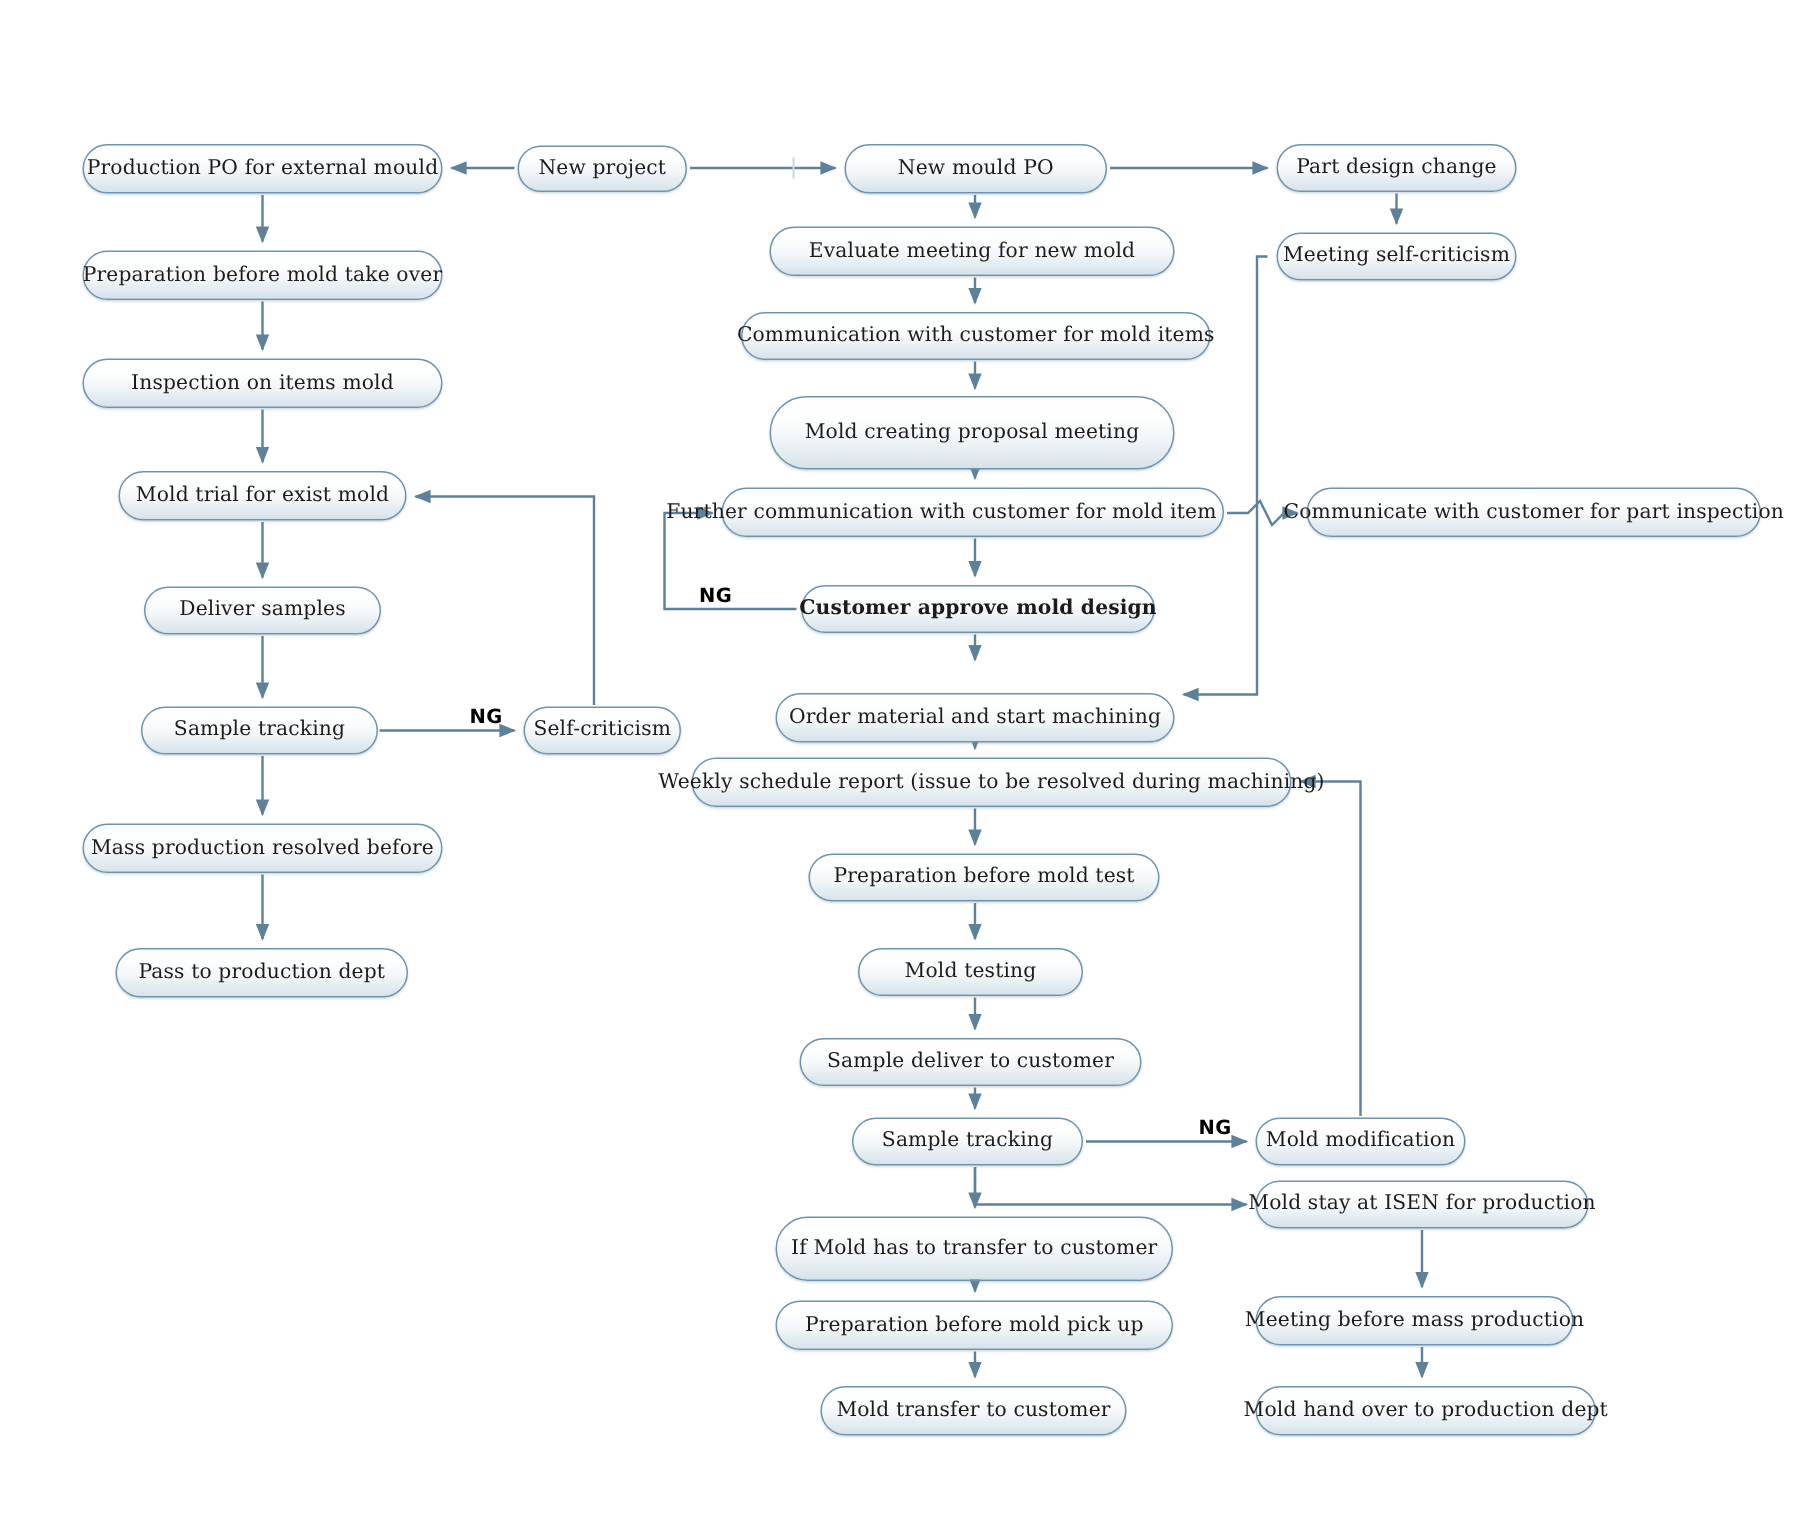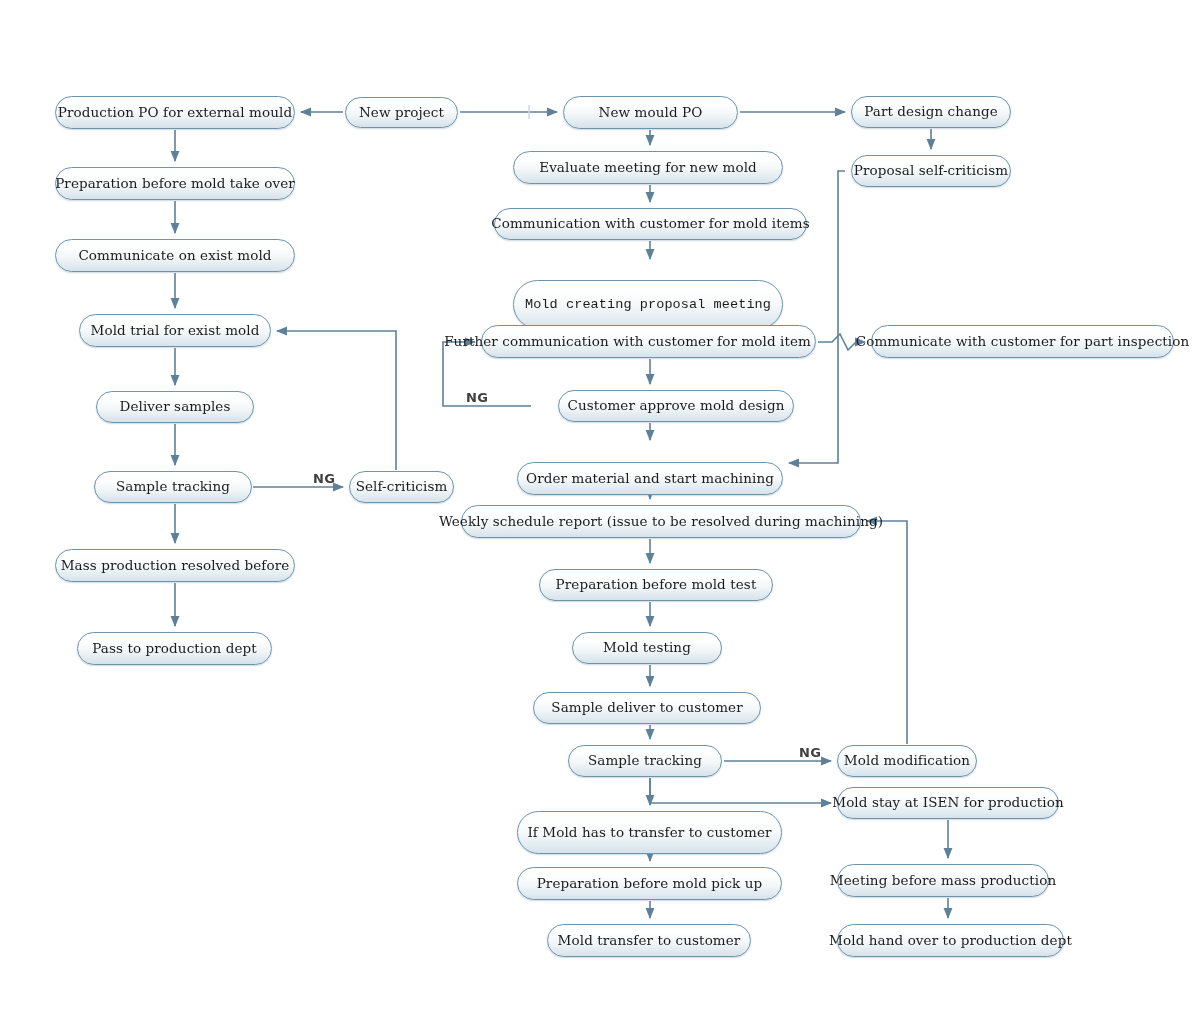--- a/index.html
+++ b/index.html
@@ -48,21 +48,21 @@
   }
   .node-label {
     display: block;
     padding: 0 4px;
   }
   .edge-label {
     position: absolute;
     font-family: "DejaVu Sans", sans-serif;
     font-size: 13px;
     font-weight: bold;
-    color: #404040;
+    color: #000000;
     z-index: 4;
     letter-spacing: 0.3px;
   }
 </style>
 </head>
 <body>
 
 <div id="canvas">
 
   <svg id="edges" viewBox="0 0 1200 1012" xmlns="http://www.w3.org/2000/svg">
@@ -134,21 +134,21 @@
       <div class="node" style="left: 345px; top: 97px; width: 113px; height: 31px;">
         <span class="node-label">New project</span>
       </div>
       <div class="node" style="left: 55px; top: 96px; width: 240px; height: 33px;">
         <span class="node-label">Production PO for external mould</span>
       </div>
       <div class="node" style="left: 55px; top: 167px; width: 240px; height: 33px;">
         <span class="node-label">Preparation before mold take over</span>
       </div>
       <div class="node" style="left: 55px; top: 239px; width: 240px; height: 33px;">
-        <span class="node-label">Communicate on exist mold</span>
+        <span class="node-label">Inspection on items mold</span>
       </div>
       <div class="node" style="left: 79px; top: 314px; width: 192px; height: 33px;">
         <span class="node-label">Mold trial for exist mold</span>
       </div>
       <div class="node" style="left: 96px; top: 391px; width: 158px; height: 32px;">
         <span class="node-label">Deliver samples</span>
       </div>
       <div class="node" style="left: 94px; top: 471px; width: 158px; height: 32px;">
         <span class="node-label">Sample tracking</span>
       </div>
@@ -163,27 +163,27 @@
       </div>
       <div class="node" style="left: 563px; top: 96px; width: 175px; height: 33px;">
         <span class="node-label">New mould PO</span>
       </div>
       <div class="node" style="left: 513px; top: 151px; width: 270px; height: 33px;">
         <span class="node-label">Evaluate meeting for new mold</span>
       </div>
       <div class="node" style="left: 494px; top: 208px; width: 313px; height: 32px;">
         <span class="node-label">Communication with customer for mold items</span>
       </div>
-      <div class="node" style="left: 513px; top: 280px; width: 270px; height: 49px; font-family: Liberation Mono, monospace;">
+      <div class="node" style="left: 513px; top: 264px; width: 270px; height: 49px;">
         <span class="node-label">Mold creating proposal meeting</span>
       </div>
       <div class="node" style="left: 481px; top: 325px; width: 335px; height: 33px; justify-content: flex-end;">
         <span class="node-label">Further communication with customer for mold item</span>
       </div>
-      <div class="node" style="left: 558px; top: 390px; width: 236px; height: 32px;">
+      <div class="node" style="left: 534px; top: 390px; width: 236px; height: 32px; font-weight: bold;">
         <span class="node-label">Customer approve mold design</span>
       </div>
       <div class="node" style="left: 517px; top: 446px; width: 266px; height: 33px; margin-top: 16px;">
         <span class="node-label">Order material and start machining</span>
       </div>
       <div class="node" style="left: 461px; top: 505px; width: 400px; height: 33px;">
         <span class="node-label">Weekly schedule report (issue to be resolved during machining)</span>
       </div>
       <div class="node" style="left: 539px; top: 569px; width: 234px; height: 32px;">
         <span class="node-label">Preparation before mold test</span>
@@ -203,21 +203,21 @@
       <div class="node" style="left: 517px; top: 867px; width: 265px; height: 33px;">
         <span class="node-label">Preparation before mold pick up</span>
       </div>
       <div class="node" style="left: 547px; top: 924px; width: 204px; height: 33px;">
         <span class="node-label">Mold transfer to customer</span>
       </div>
       <div class="node" style="left: 851px; top: 96px; width: 160px; height: 32px;">
         <span class="node-label">Part design change</span>
       </div>
       <div class="node" style="left: 851px; top: 155px; width: 160px; height: 32px;">
-        <span class="node-label">Proposal self-criticism</span>
+        <span class="node-label">Meeting self-criticism</span>
       </div>
       <div class="node" style="left: 871px; top: 325px; width: 303px; height: 33px;">
         <span class="node-label">Communicate with customer for part inspection</span>
       </div>
       <div class="node" style="left: 837px; top: 745px; width: 140px; height: 32px; text-align: center;">
         <span class="node-label">Mold modification</span>
       </div>
       <div class="node" style="left: 837px; top: 787px; width: 222px; height: 32px;">
         <span class="node-label">Mold stay at ISEN for production</span>
       </div>

